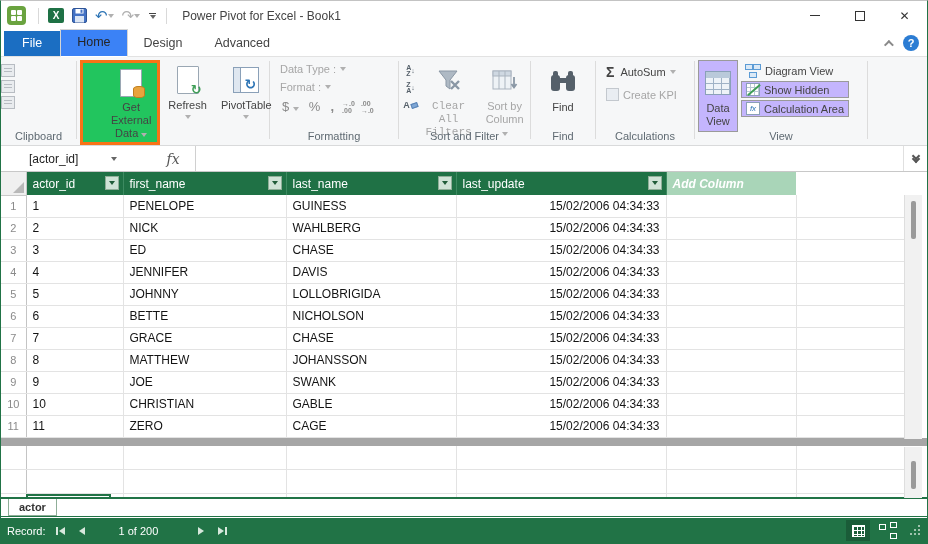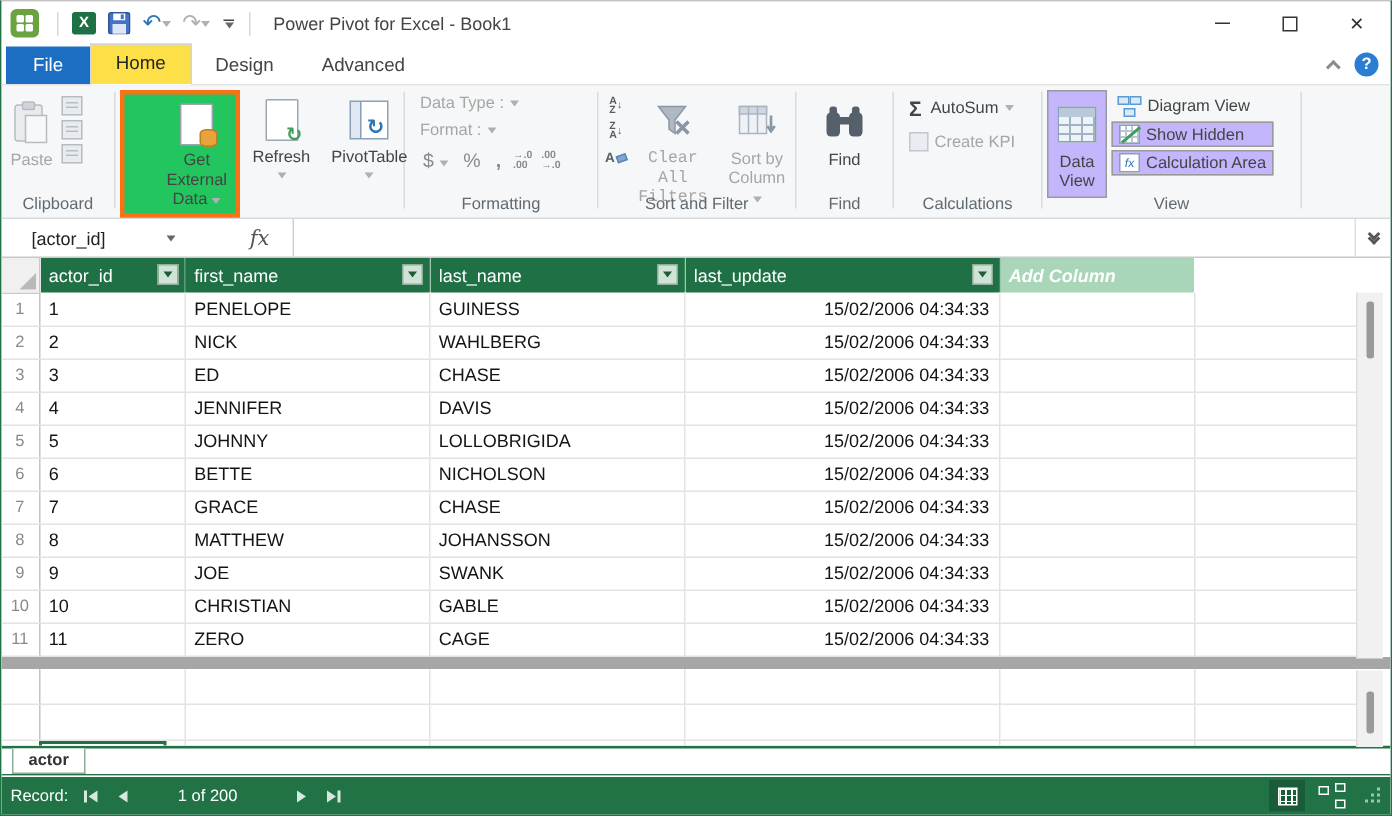--- a/index.html
+++ b/index.html
@@ -25,21 +25,21 @@
   .win-controls { margin-left:auto; display:flex; height:29px; }
   .win-btn { width:45px; height:29px; display:flex; align-items:center; justify-content:center; color:#333; }
   .min-glyph { width:10px; height:1px; background:#333; }
   .max-glyph { width:10px; height:10px; border:1px solid #333; }
   .close-glyph { font-size:12px; color:#333; }
 
   
   .tabrow { height:27px; display:flex; align-items:flex-end; background:#fff; border-bottom:1px solid #e2e2e2; position:relative; }
   .tab { font-size:12.5px; color:#444; padding:5px 16px 6px; cursor:default; }
   .tab.file { background:#1b6ec2; color:#fff; margin-left:3px; padding:5px 18px 6px; }
-  .tab.active { background:#fde047; border:1px solid #d5d5d5; border-bottom:1px solid #fff; color:#262626; margin-bottom:-1px; padding-bottom:7px; }
+  .tab.active { background:#3b82f6; border:1px solid #d5d5d5; border-bottom:1px solid #fff; color:#262626; margin-bottom:-1px; padding-bottom:7px; }
   .tabrow-right { position:absolute; right:8px; top:5px; display:flex; align-items:center; gap:12px; }
   .chev-up { width:7px; height:7px; border-top:2px solid #8a8a8a; border-right:2px solid #8a8a8a; transform:rotate(-45deg) translateY(2px); }
   .help-ic { width:16px; height:16px; border-radius:50%; background:#2b7cd3; color:#fff; font-size:11px; font-weight:bold; display:flex; align-items:center; justify-content:center; }
 
   
   .ribbon { height:89px; background:#f6f7f8; border-bottom:1px solid #d9dadb; display:flex; }
   .rgroup { position:relative; height:100%; padding-top:3px; }
   .rgroup .glabel { position:absolute; bottom:3px; left:0; right:0; text-align:center; font-size:11px; color:#5f6a72; white-space:nowrap; }
   .gsep { width:1px; background:#dcdcdc; margin:4px 0; height:78px; align-self:flex-start; }
   .bigbtn { display:flex; flex-direction:column; align-items:center; justify-content:flex-start; padding:3px 6px 2px; font-size:11px; color:#444; line-height:13px; text-align:center; }
@@ -81,21 +81,21 @@
 
   .sort-ic { display:flex; flex-direction:column; line-height:6px; font-size:7px; font-weight:bold; color:#55606a; align-items:flex-start; }
   .kpi-ic { width:13px; height:13px; border:1px solid #c3c8ce; background:#e9edf2; }
 
   .sigma { font-size:14px; color:#444; font-weight:bold; margin-right:2px; }
   .fmt-sym { font-size:13px; color:#8a8a8a; padding:0 5px; }
   .dec-ic { display:flex; flex-direction:column; font-size:7px; line-height:7px; color:#8a8a8a; font-weight:bold; padding:0 3px; }
 
   
   .fbar { height:26px; background:#fff; border-bottom:1px solid #c8c8c8; display:flex; align-items:stretch; position:relative; }
-  .namebox { width:150px; display:flex; align-items:center; padding-left:20px; font-size:12px; color:#222; position:relative; }
+  .namebox { width:150px; display:flex; align-items:center; padding-left:28px; font-size:12px; color:#222; position:relative; }
   .namebox .dd { position:absolute; right:34px; }
   .fxbox { width:45px; display:flex; align-items:center; justify-content:center; font-size:14px; font-style:italic; color:#555; font-family:"DejaVu Serif",serif; border-right:1px solid #d0d0d0; }
   .finput { flex:1; font-size:12px; color:#222; padding:5px 8px; }
   .fchev { width:24px; display:flex; flex-direction:column; align-items:center; justify-content:center; gap:0; border-left:1px solid #e0e0e0; }
   .fchev i { width:6px; height:6px; border-bottom:2px solid #555; border-right:2px solid #555; transform:rotate(45deg); margin-top:-3px; }
 
   
   .gridwrap { position:relative; background:#fff; }
   table.grid { table-layout:fixed; border-collapse:collapse; width:903px; }
   table.grid col.c-rn{width:25px} col.c-id{width:97px} col.c-fn{width:163px} col.c-ln{width:170px} col.c-lu{width:210px} col.c-ac{width:130px} col.c-fill{width:108px}
@@ -209,30 +209,20 @@
     <div class="tab">Advanced</div>
     <div class="tabrow-right">
       <span class="chev-up"></span>
       <span class="help-ic">?</span>
     </div>
   </div>
 
   <div class="ribbon">
 
     <div class="rgroup" style="width:75px; display:flex;">
-      <div class="bigbtn disabled" style="padding-top:5px;">
-        <span class="bi">
-          <svg width="24" height="30" viewBox="0 0 24 30">
-              <rect x="1" y="3" width="18" height="24" rx="2" fill="#e9ecef" stroke="#b7bcc2"></rect>
-              <rect x="6" y="1" width="8" height="5" rx="1" fill="#cfd4da" stroke="#b7bcc2"></rect>
-              <rect x="8" y="10" width="14" height="18" fill="#f6f8fa" stroke="#b7bcc2"></rect>
-            </svg>
-        </span>
-        <span>Paste</span>
-      </div>
       <div class="clip-stack">
         <span class="minidoc"></span>
         <span class="minidoc"></span>
         <span class="minidoc"></span>
       </div>
       <div class="glabel">Clipboard</div>
     </div>
     <div class="gsep"></div>
 
     <div class="rgroup" style="width:192px; display:flex; gap:2px; padding-left:3px;">

